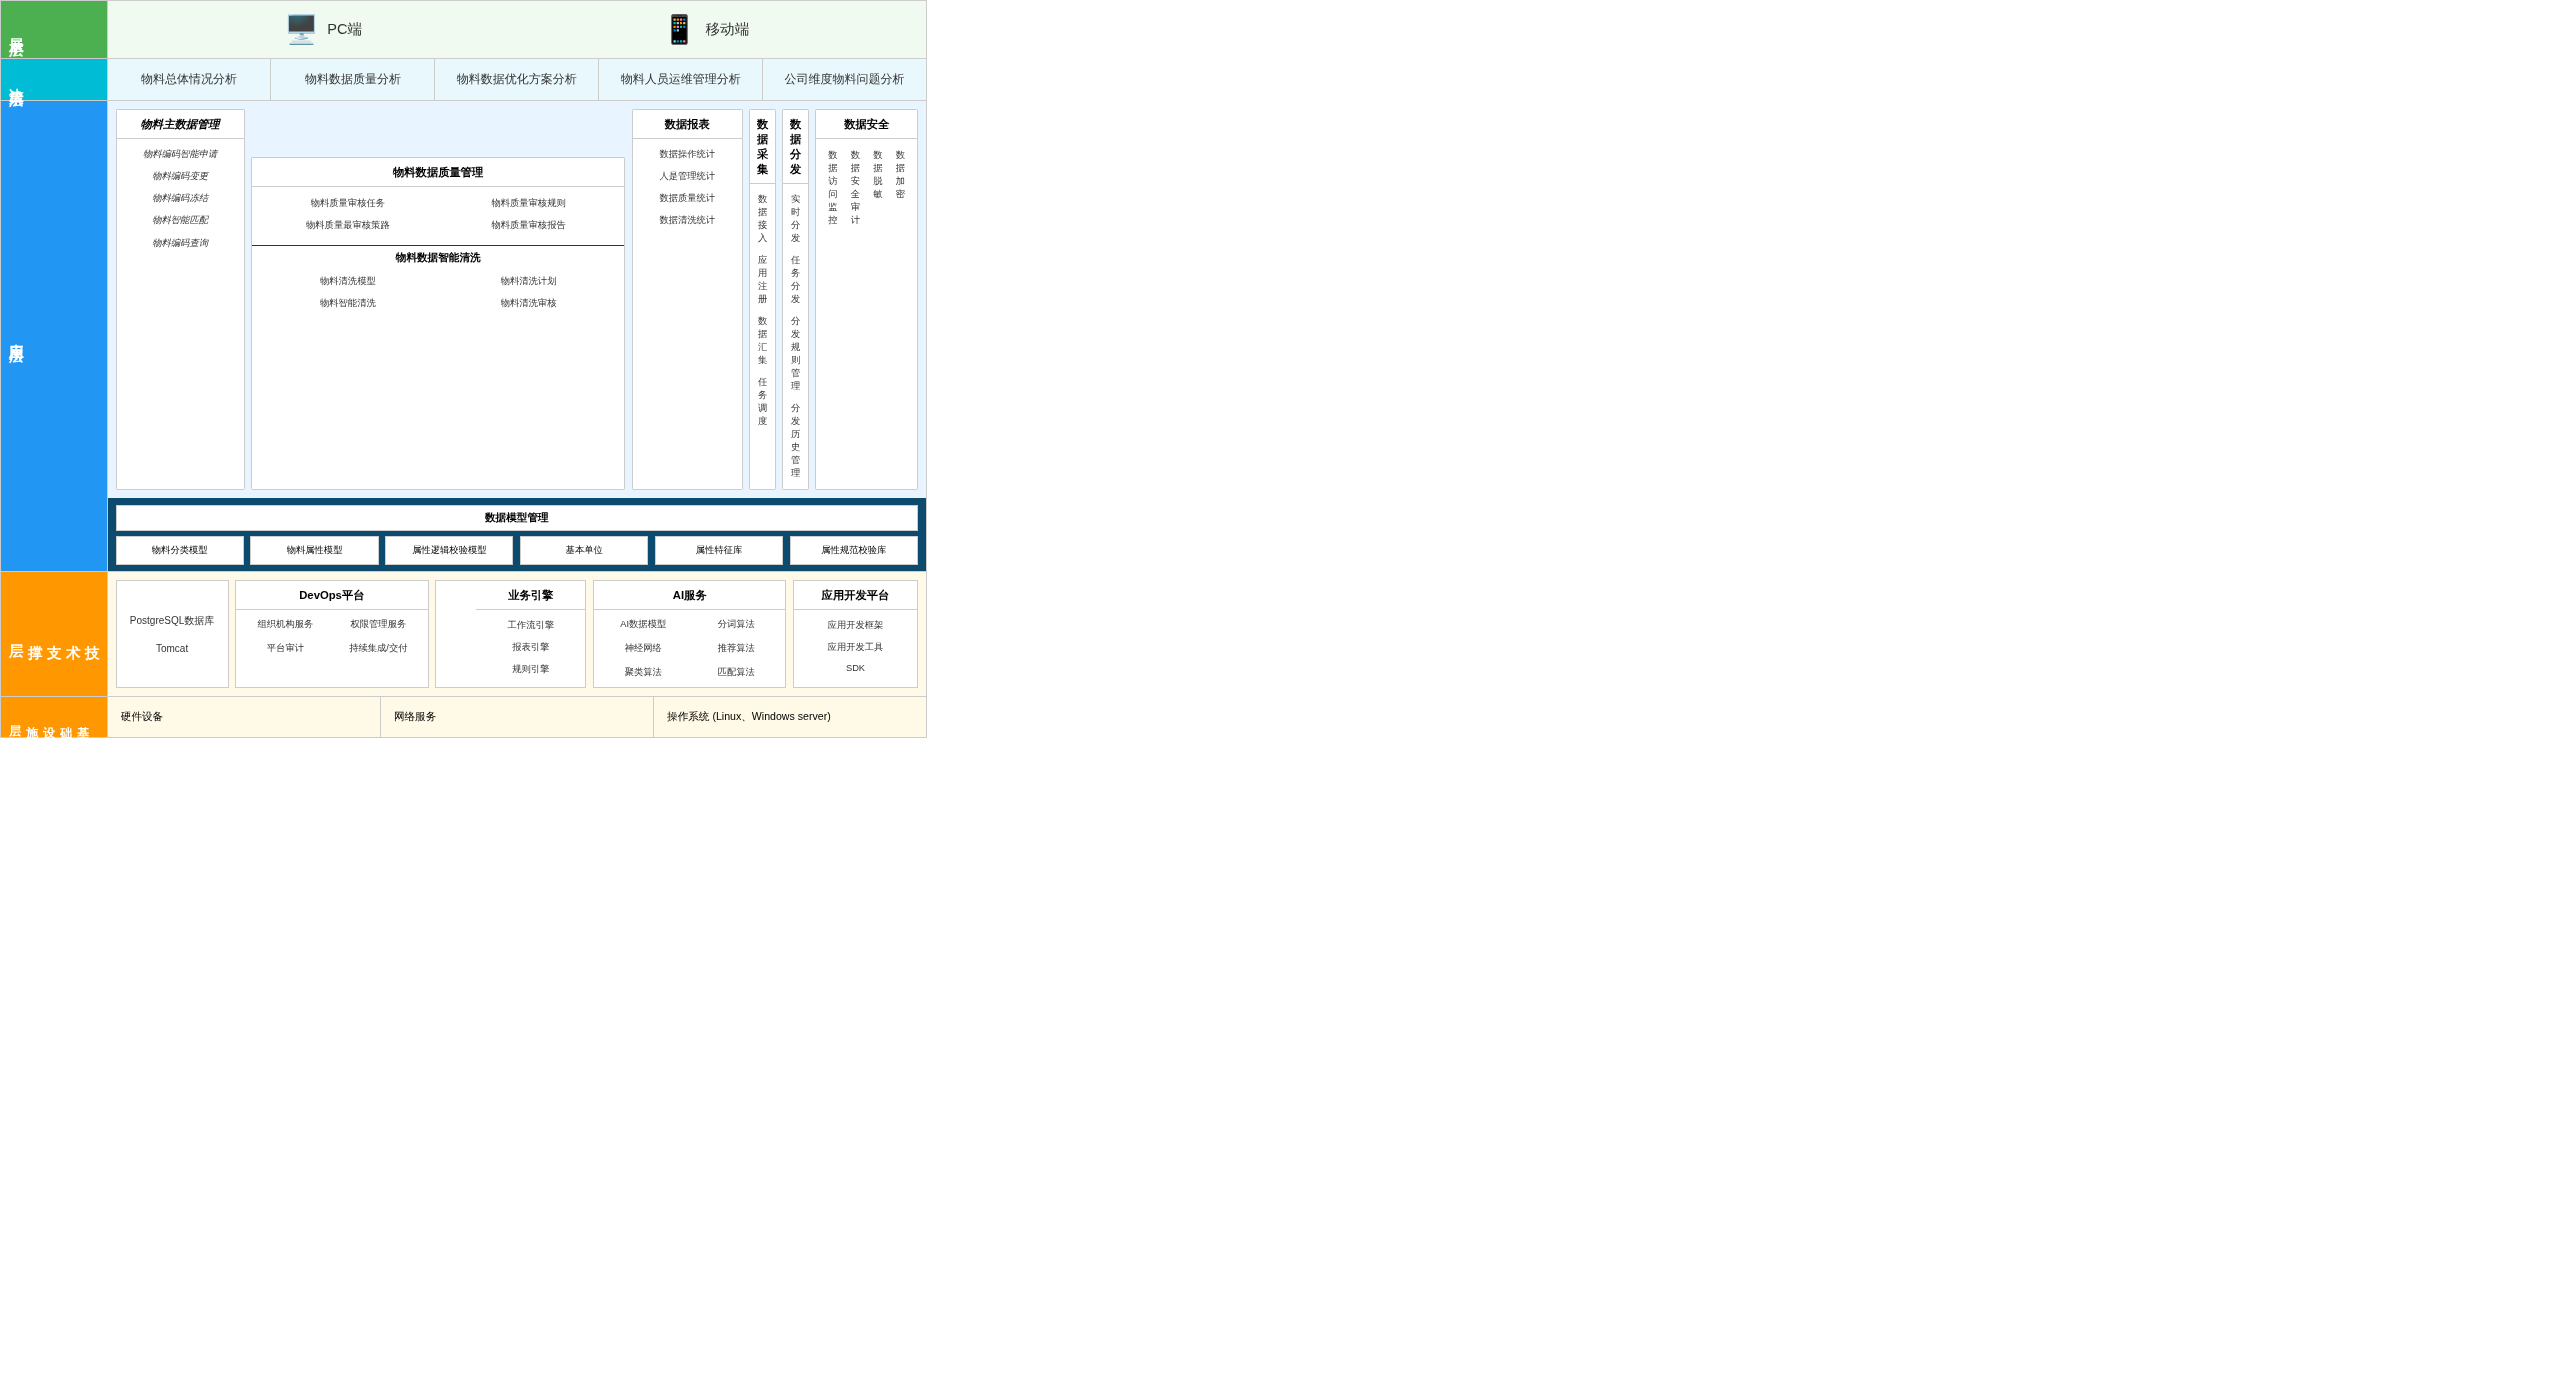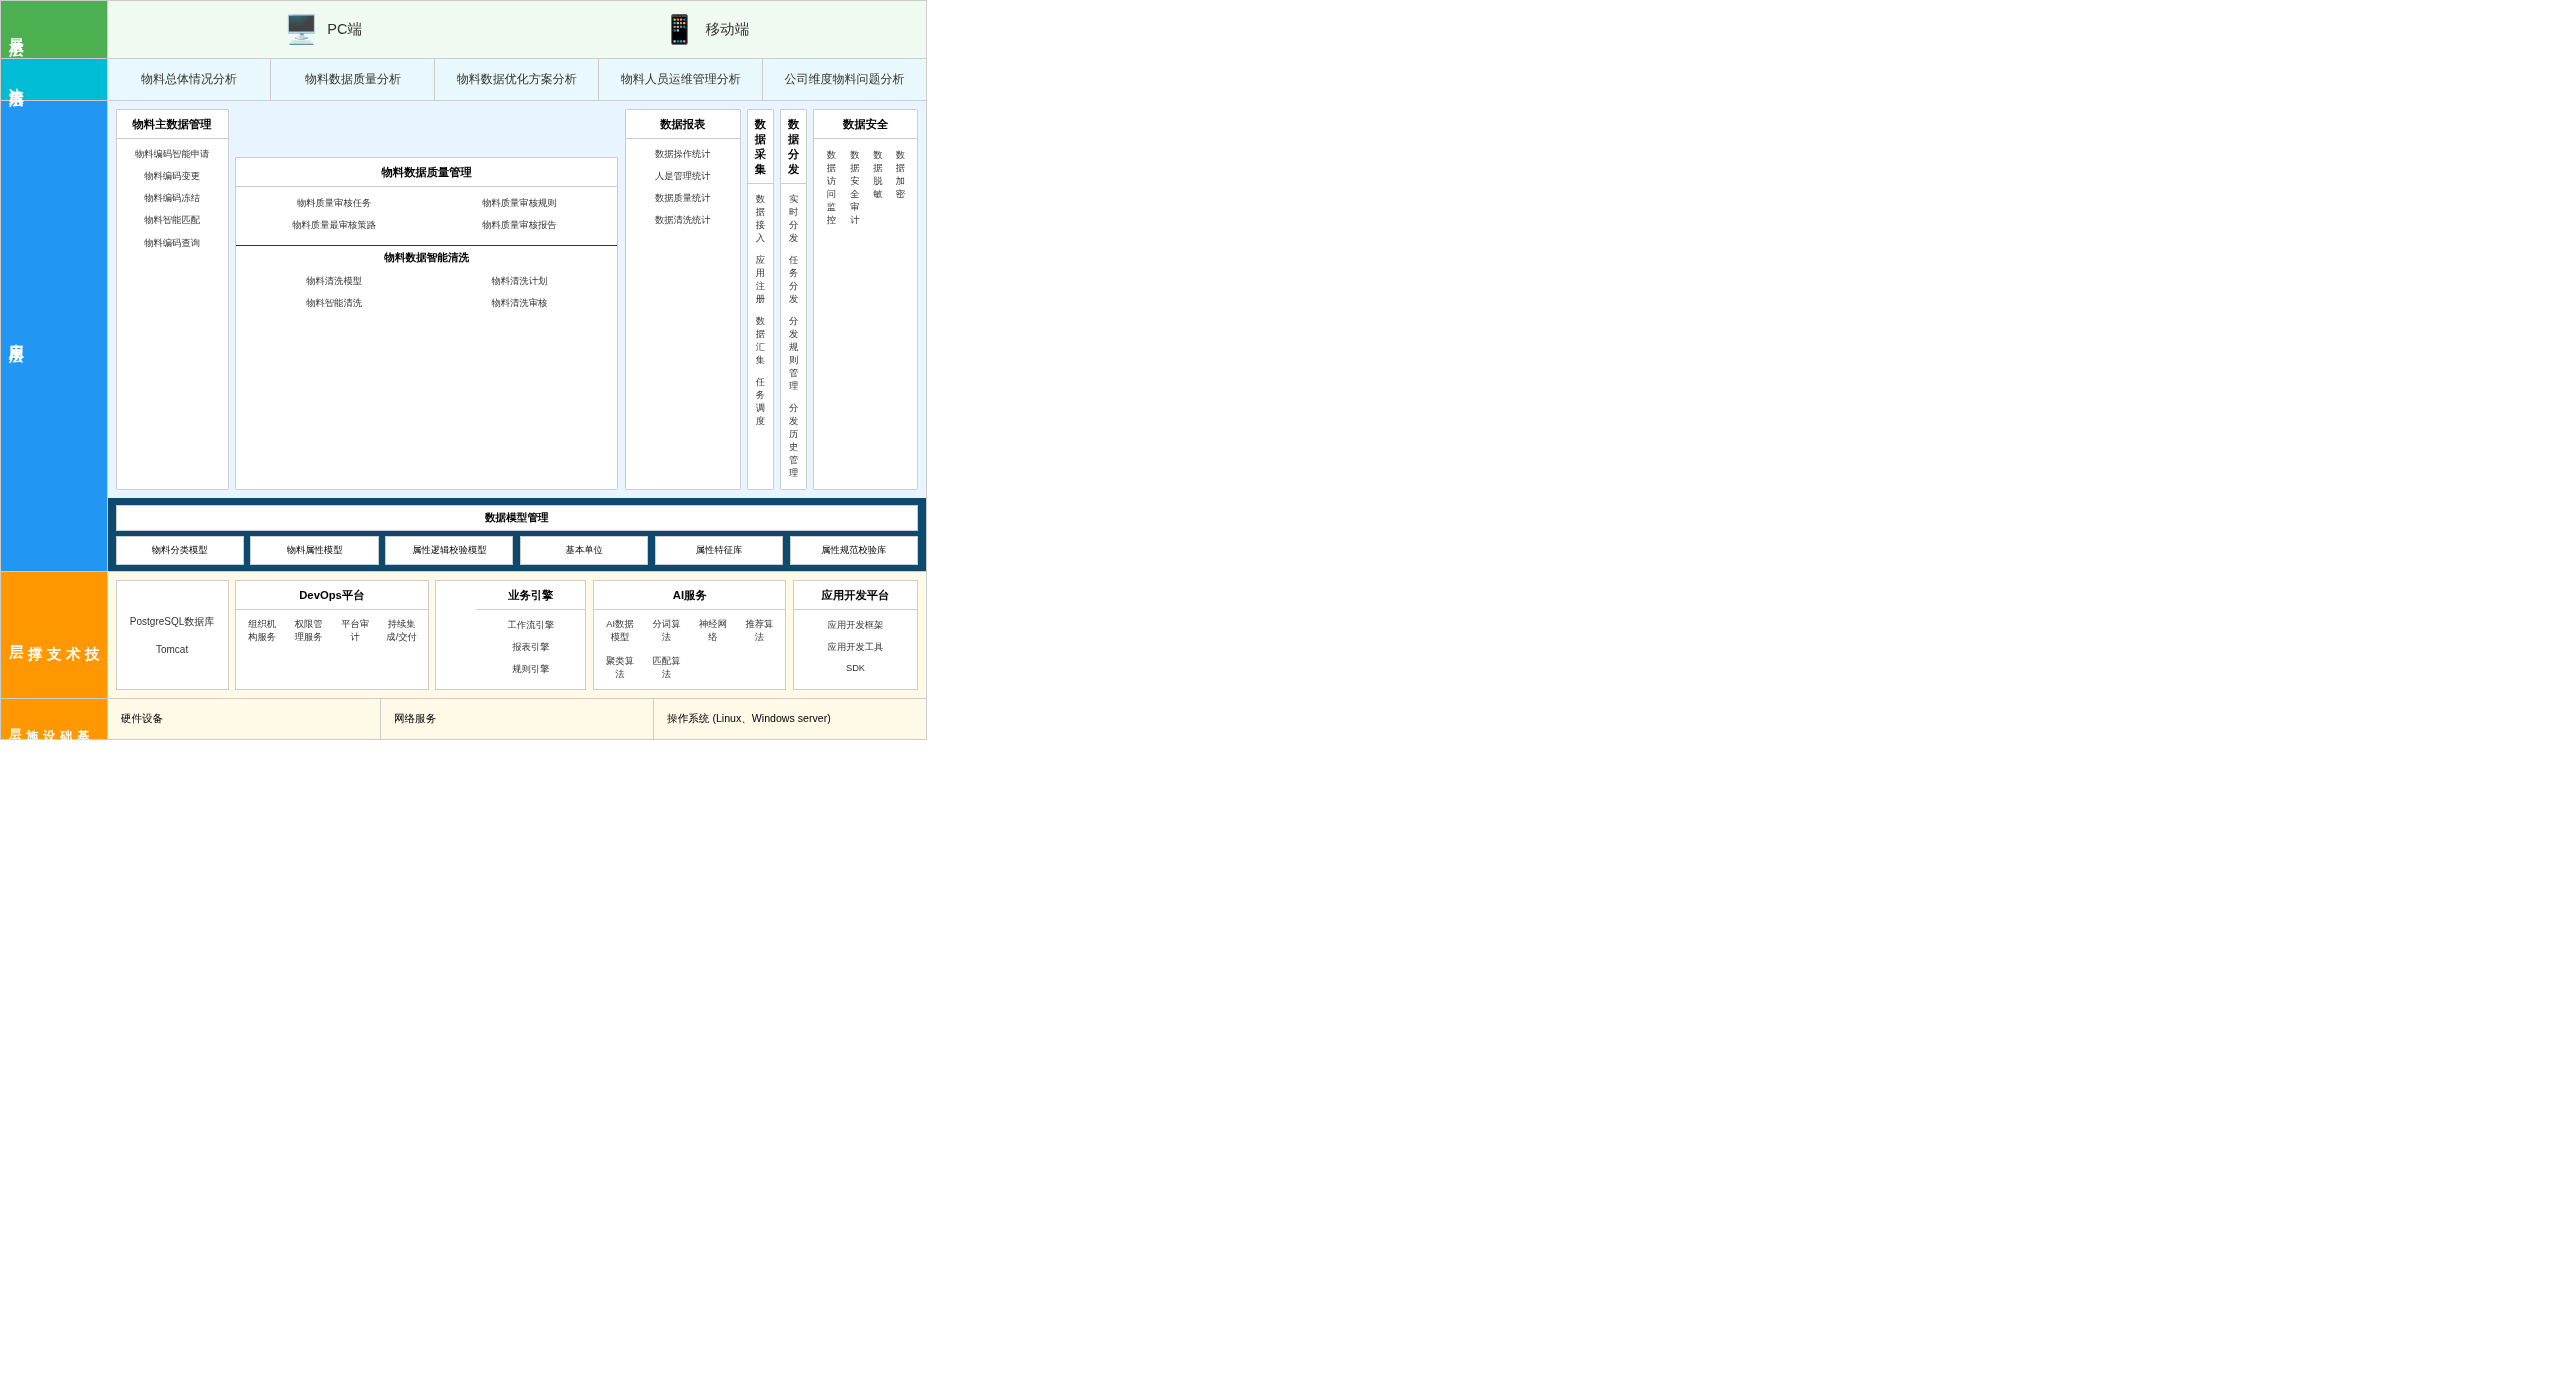--- a/index.html
+++ b/index.html
@@ -108,22 +108,23 @@
 
     .app-item {
       text-align: center;
       padding: 4.6px 6.6px;
       font-size: 9.3px;
       color: #333;
     }
 
     
     .material-master {
-      width: 113px;
+      width: 129px;
       flex-shrink: 0;
+      font-style: italic;
     }
 
     .quality-grid {
       display: grid;
       grid-template-columns: 1fr 1fr;
       gap: 0;
     }
     .quality-grid .app-item {
       border: none;
     }
@@ -226,21 +227,21 @@
       flex: 1;
       text-align: left;
       padding: 13.2px;
       font-size: 10.6px;
       border-right: 0.7px solid #ccc;
     }
     .infra-item:last-child { border-right: none; }
 
     .two-col-grid {
       display: grid;
-      grid-template-columns: 1fr 1fr 1fr 1fr;
+      grid-template-columns: 1fr 1fr;
       padding: 4px;
       gap: 2.6px;
     }
     .two-col-grid .app-item {
       padding: 4px;
     }
 
     
     .pc-icon {
       font-size: 28px;

